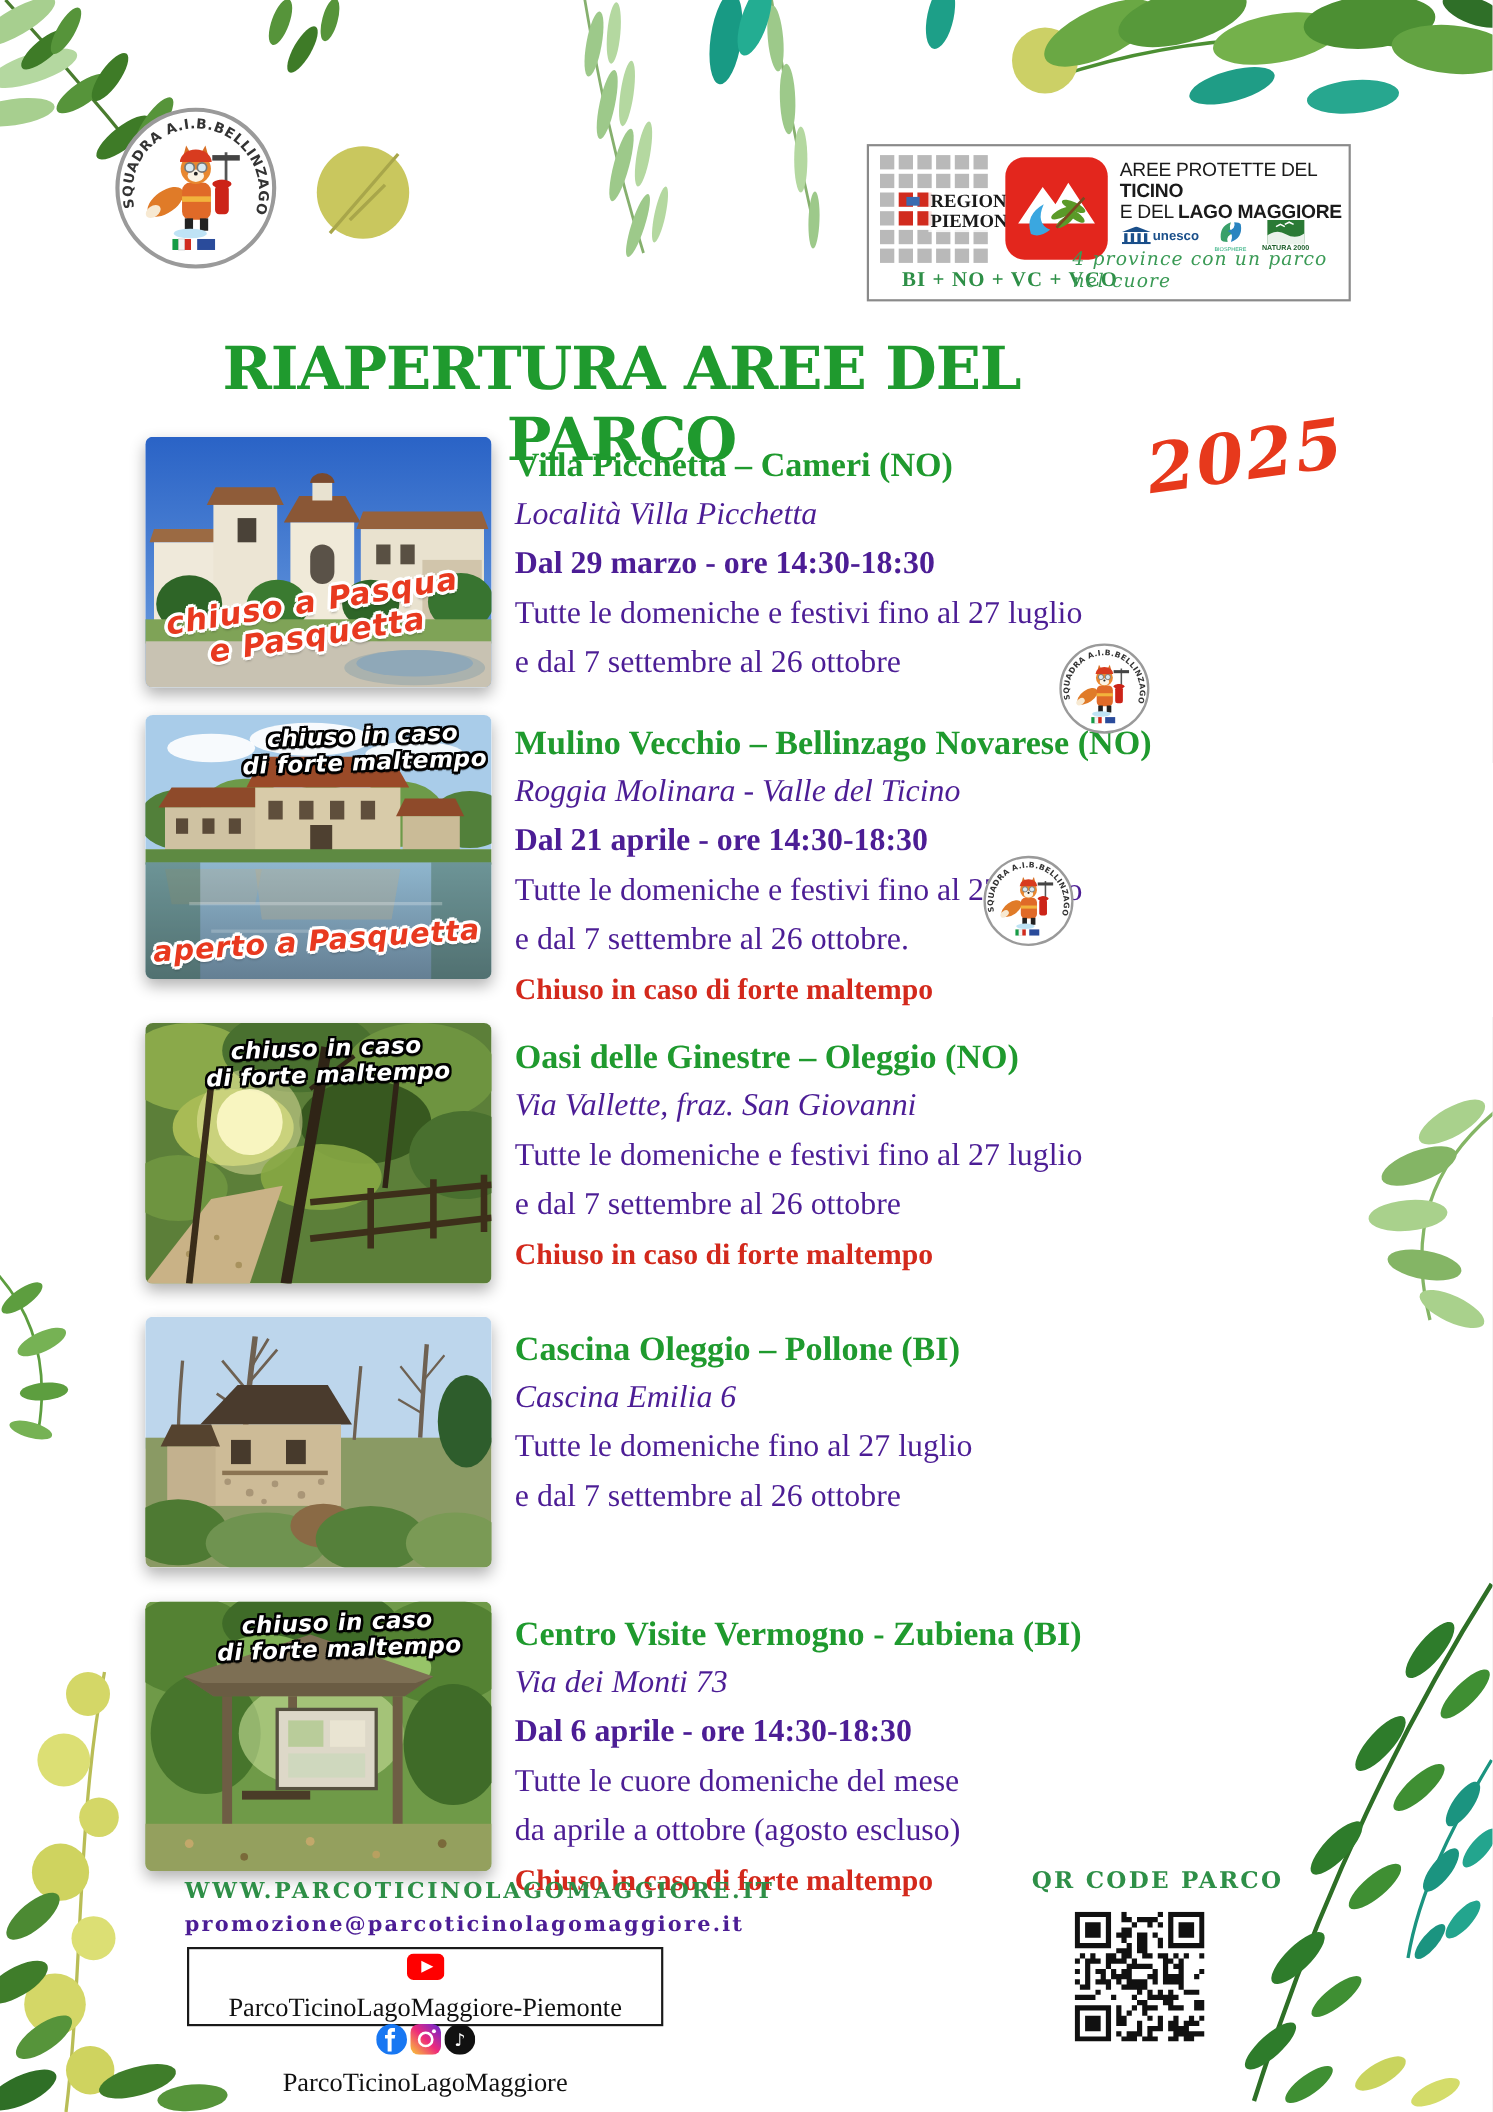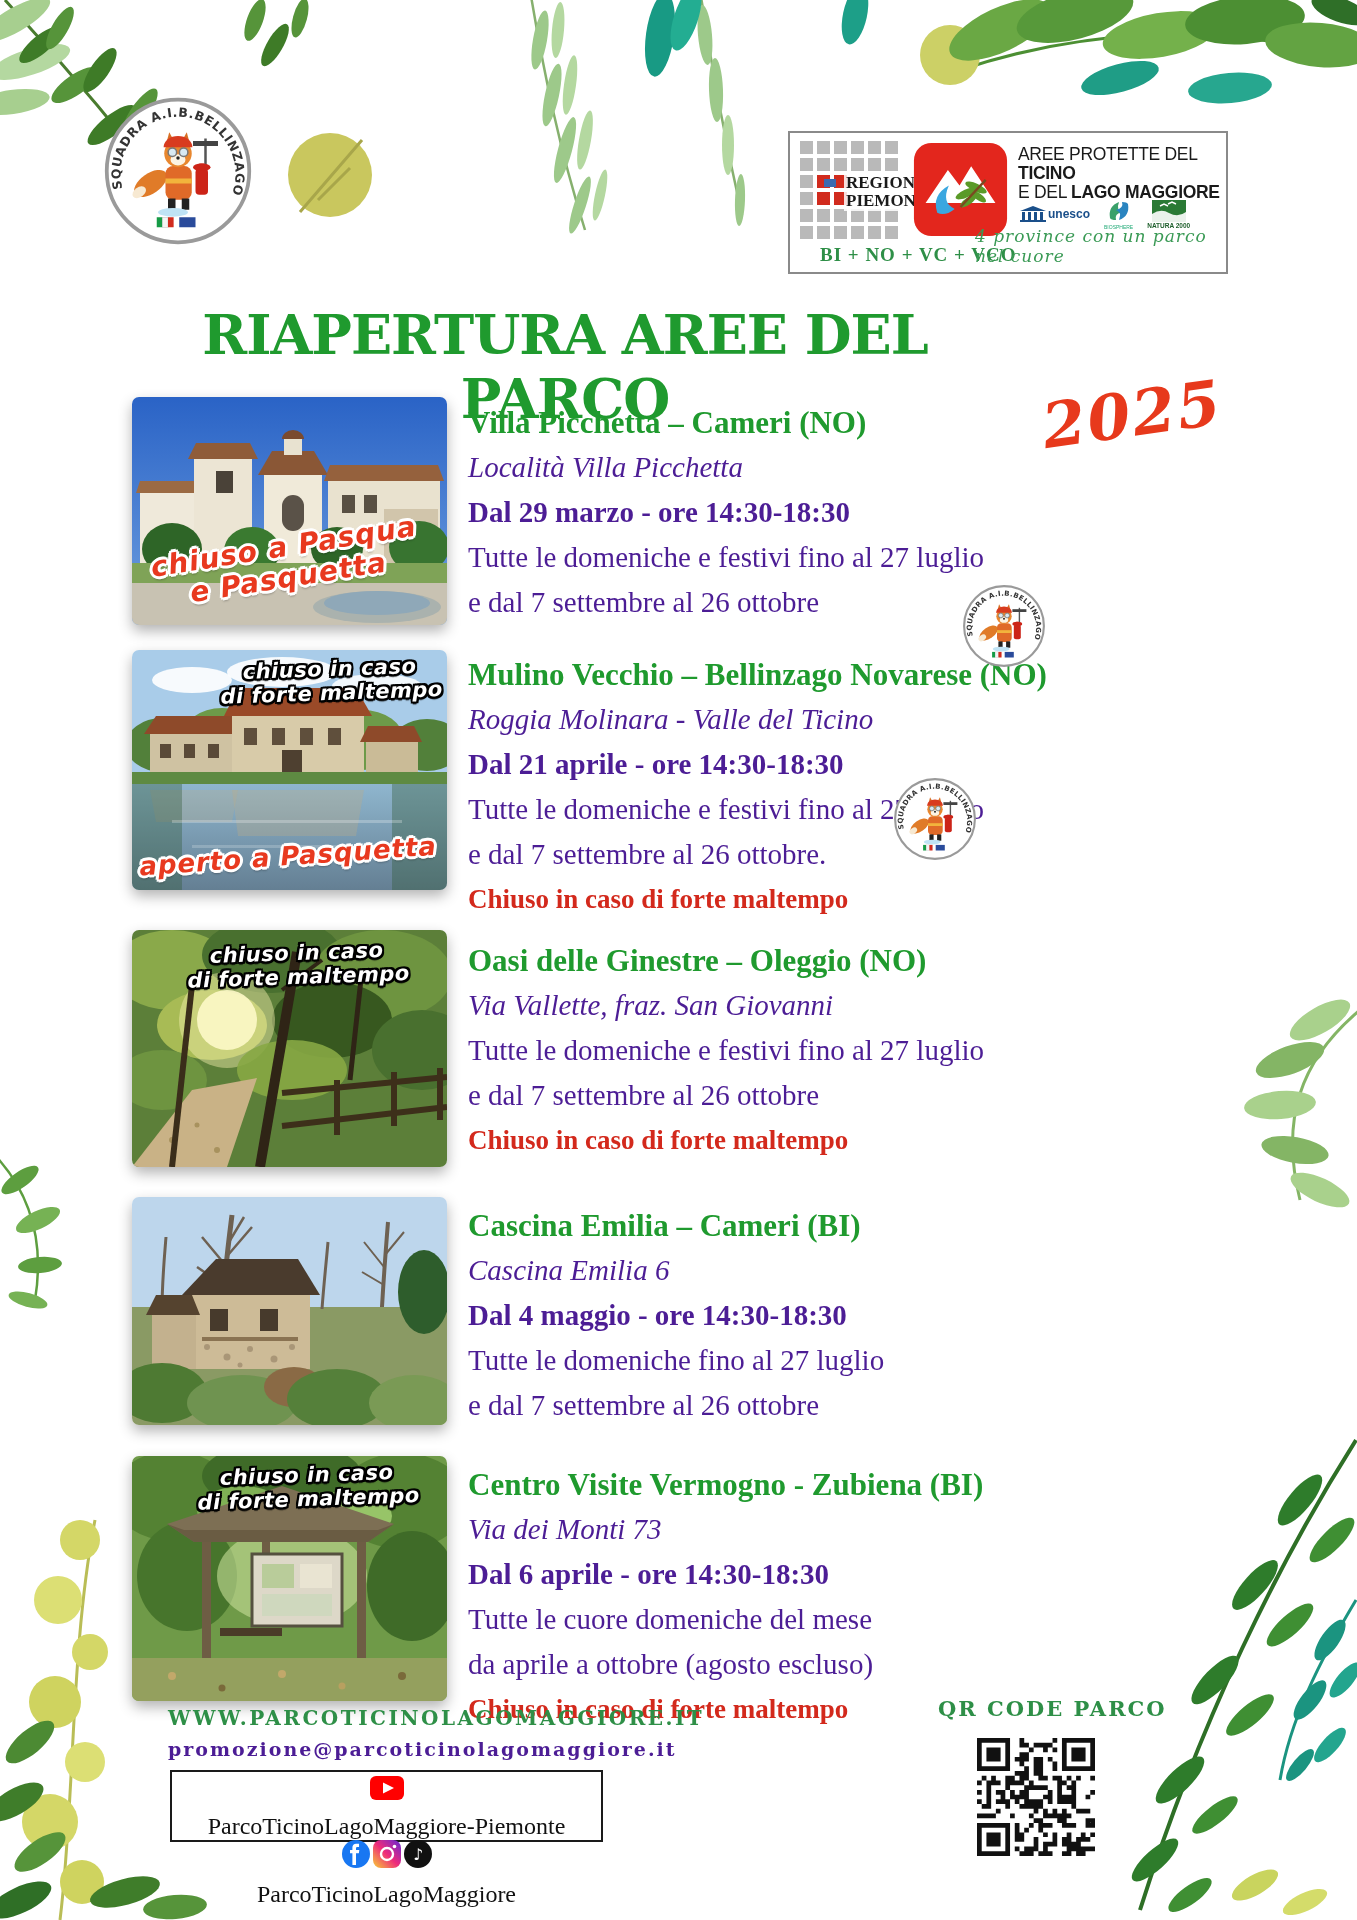--- a/index.html
+++ b/index.html
@@ -518,23 +518,22 @@
           <polygon points="14,118 68,118 60,98 24,98" fill="#55432f"></polygon>
           <rect x="20" y="118" width="44" height="54" fill="#c3b18e"></rect>
           <ellipse cx="30" cy="196" rx="45" ry="30" fill="#4e7a33"></ellipse>
           <ellipse cx="110" cy="206" rx="55" ry="28" fill="#6f9350"></ellipse>
           <ellipse cx="162" cy="190" rx="30" ry="20" fill="#8a6a45"></ellipse>
           <ellipse cx="205" cy="202" rx="50" ry="30" fill="#55803a"></ellipse>
           <ellipse cx="282" cy="206" rx="45" ry="28" fill="#7a9a55"></ellipse>
         </svg>
       </div>
       <div class="info" style="top:1203px">
-        <h2>Cascina Emilia – Cameri (BI)</h2>
+        <h2>Cascina Oleggio – Pollone (BI)</h2>
         <p class="addr">Cascina Emilia 6</p>
-        <p class="hours">Dal 4 maggio - ore 14:30-18:30</p>
         <p>Tutte le domeniche fino al 27 luglio</p>
         <p>e dal 7 settembre al 26 ottobre</p>
       </div>
     </section>
 
     <section class="entry" style="top:0">
       <div class="photo" style="top:1456px;height:245px">
         <svg viewBox="0 0 315 245" preserveAspectRatio="none">
           <rect width="315" height="245" fill="#6f9a48"></rect>
           <ellipse cx="40" cy="40" rx="60" ry="45" fill="#548233"></ellipse>

